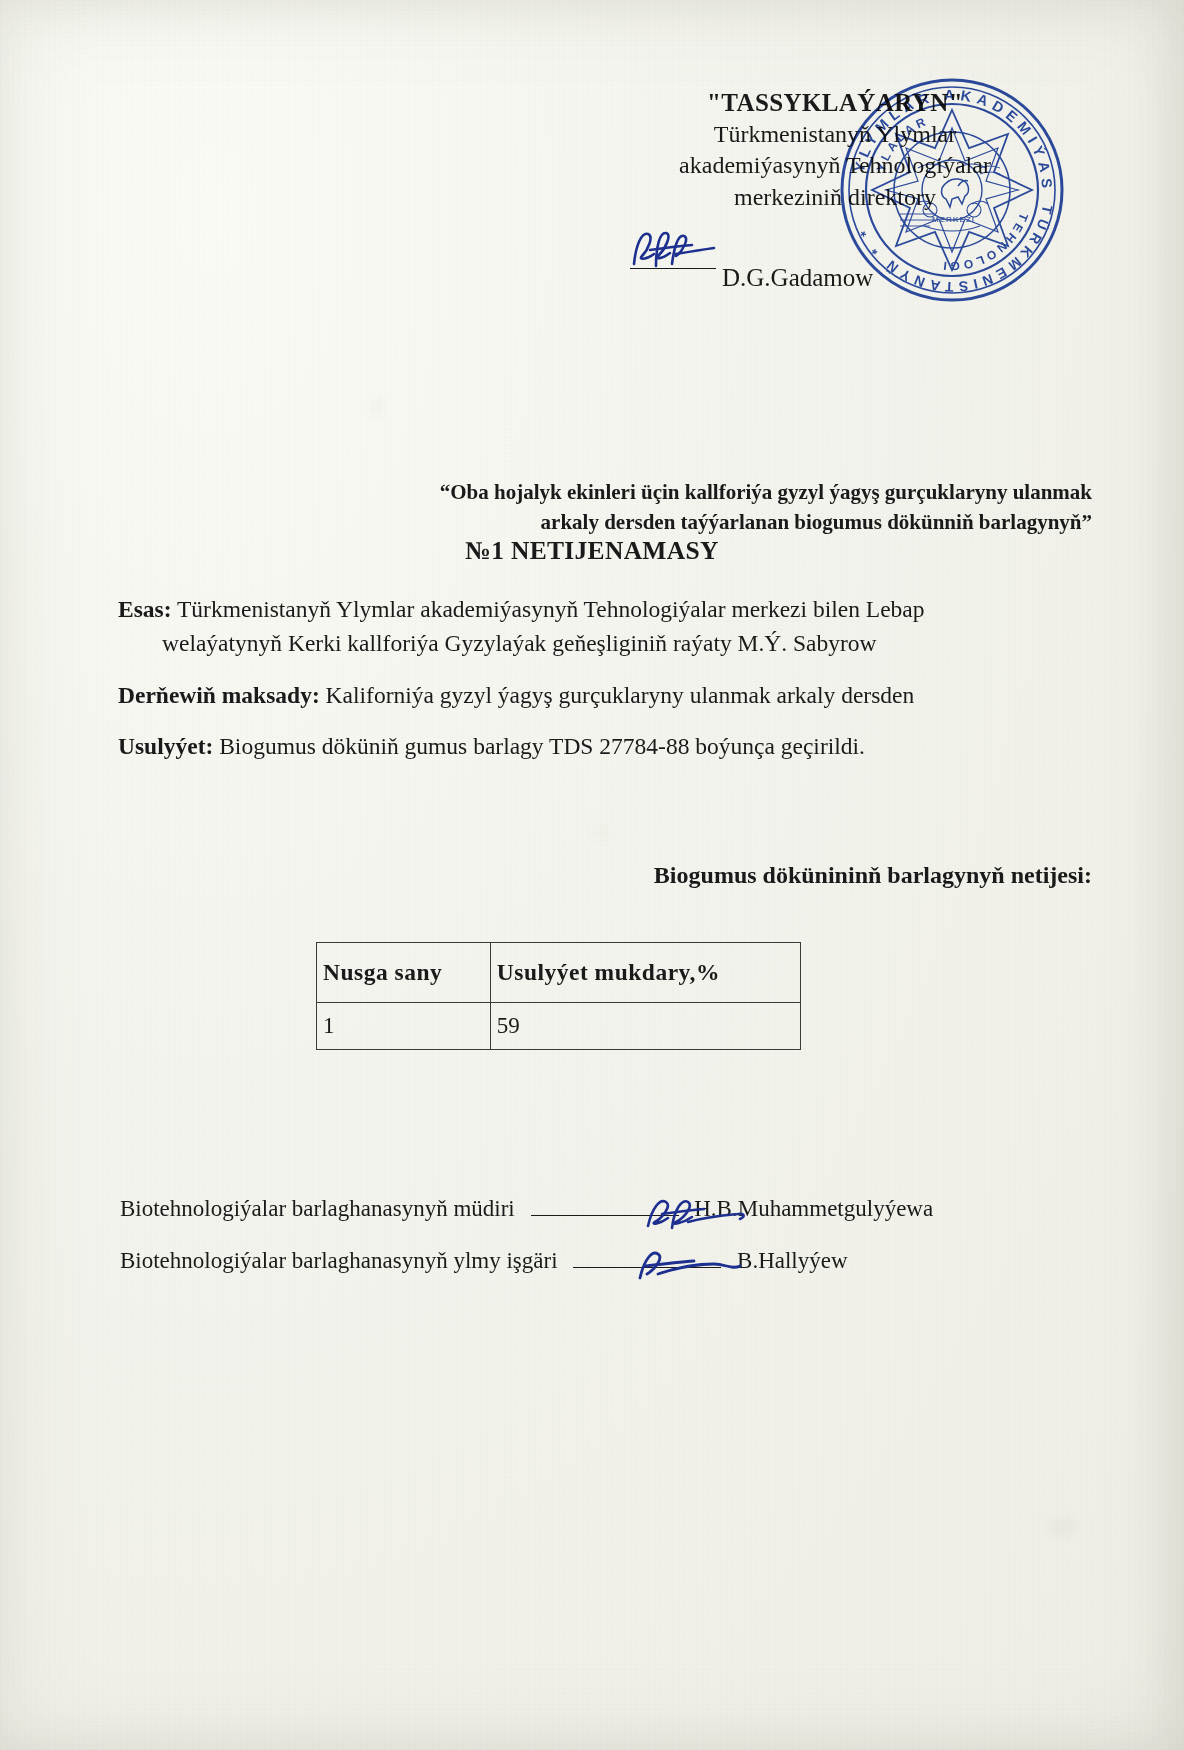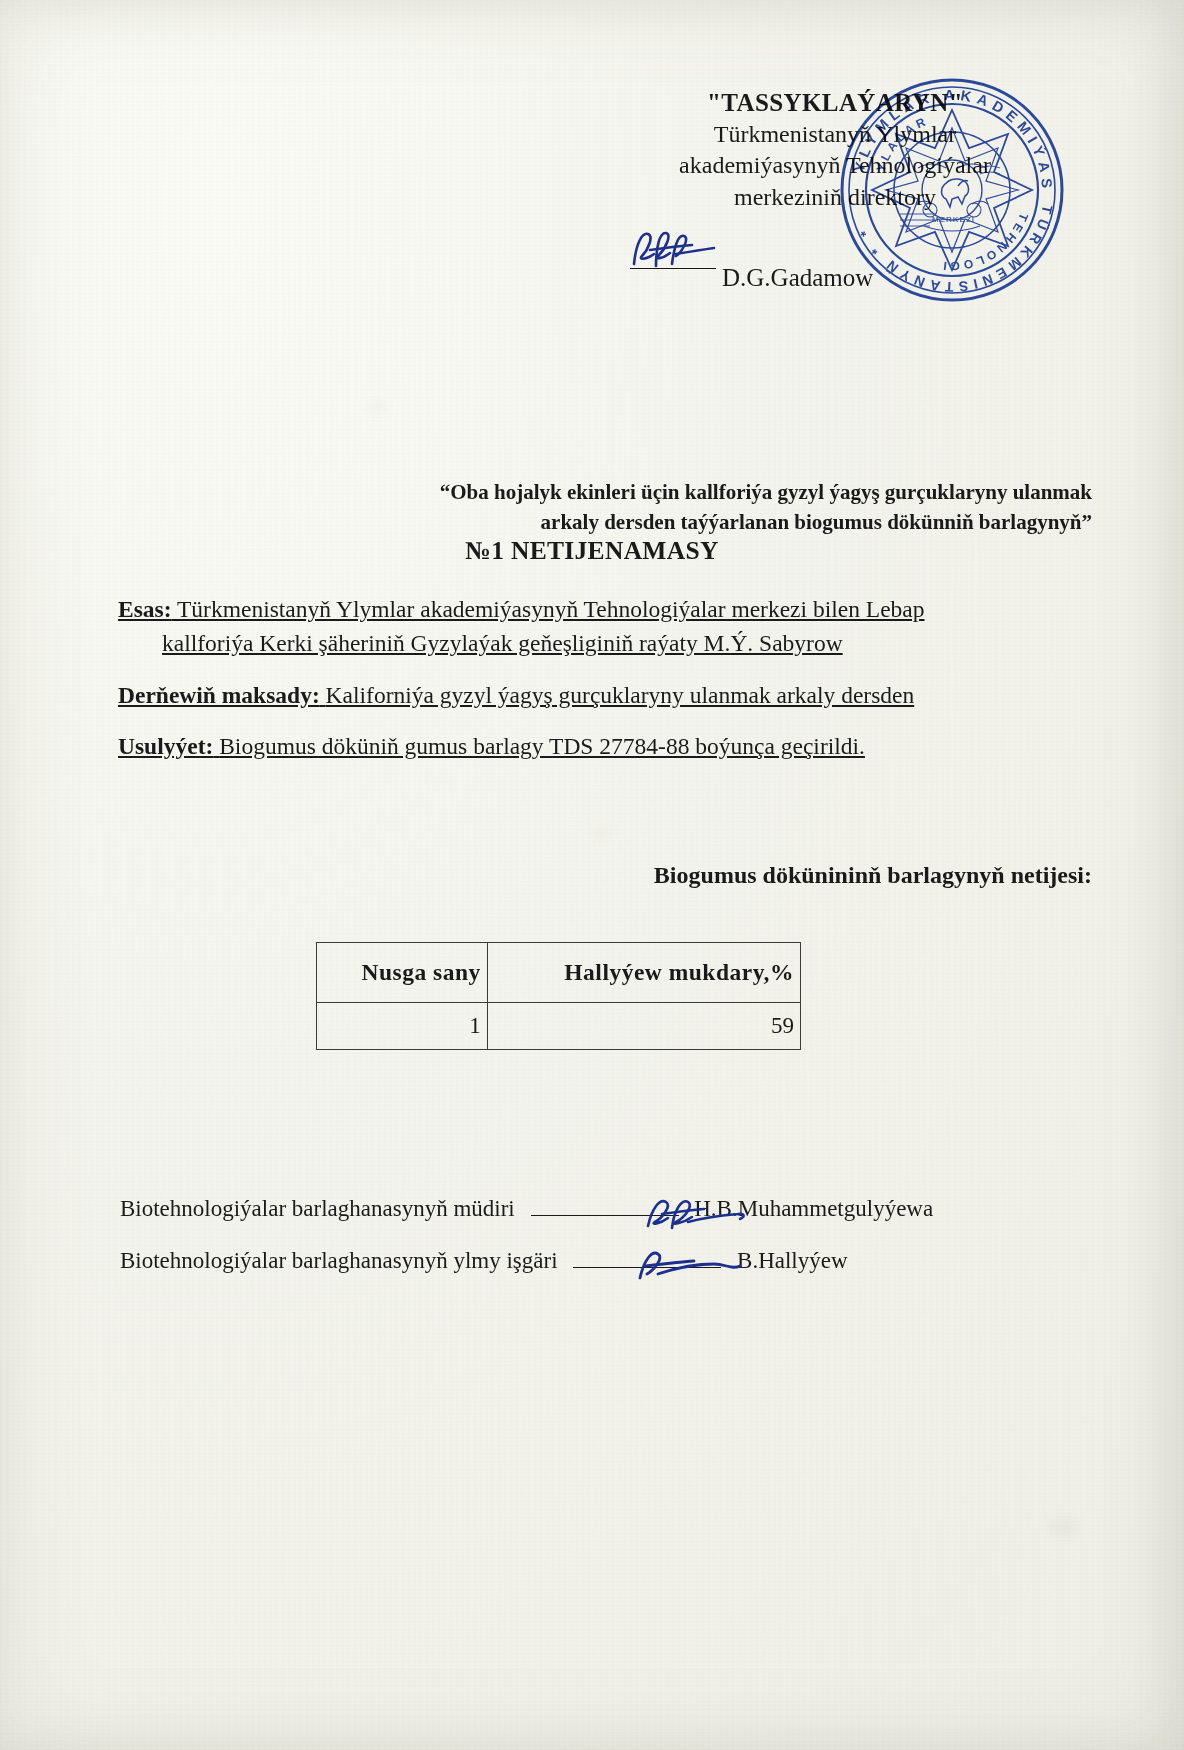--- a/index.html
+++ b/index.html
@@ -92,21 +92,21 @@
     left:92px;top:536px;width:1000px;
     text-align:center;
     font-weight:bold;
     font-size:25.5px;
     letter-spacing:0.3px;
   }
 
   
   .body-block{
     position:absolute;
-    left:118px;top:592px;width:900px;text-decoration:underline;
+    left:118px;top:592px;width:900px;
   }
   .para{
     font-size:23.5px;
     line-height:1.46;
     margin-bottom:17px;
     text-align:justify;
     text-justify:inter-word;
   }
   .para .lead{font-weight:bold;}
   .p-esas{ text-indent:0; }
@@ -124,21 +124,21 @@
   
   table.results{
     position:absolute;
     left:316px;top:942px;
     width:485px;
     border-collapse:collapse;
     font-size:23px;
   }
   table.results th, table.results td{
     border:1.4px solid #3a3a3a;
-    text-align:right;
+    text-align:left;
     padding:12px 6px;
   }
   table.results th{
     font-weight:bold;
     font-size:23.5px;
     letter-spacing:0.5px;
     padding:16px 6px;
   }
   table.results td{
     font-weight:normal;
@@ -274,42 +274,42 @@
     <span class="l2">arkaly dersden taýýarlanan biogumus dökünniň barlagynyň”</span>
   </div>
 
   <div class="report-no">№1 NETIJENAMASY</div>
 
   <div class="body-block">
 
     <div class="para p-esas">
       <span class="lead">Esas:</span>
       <span>Türkmenistanyň Ylymlar akademiýasynyň Tehnologiýalar merkezi bilen Lebap</span>
-      <span class="rest">kallforiýa Kerki şäheriniň Gyzylaýak geňeşliginiň raýaty M.Ý. Sabyrow</span>
+      <span class="rest">welaýatynyň Kerki kallforiýa Gyzylaýak geňeşliginiň raýaty M.Ý. Sabyrow</span>
     </div>
 
     <div class="para p-maksat">
       <span class="lead">Derňewiň maksady:</span>
       <span>Kaliforniýa gyzyl ýagyş gurçuklaryny ulanmak arkaly dersden</span>
     </div>
 
     <div class="para p-usul">
       <span class="lead">Usulyýet:</span>
       <span>Biogumus döküniň gumus barlagy TDS 27784-88 boýunça geçirildi.</span>
     </div>
 
   </div>
 
   <div class="results-head">Biogumus dökünininň barlagynyň netijesi:</div>
 
   <table class="results">
     <thead>
       <tr>
         <th>Nusga sany</th>
-        <th>Hallyýew mukdary,%</th>
+        <th>Usulyýet mukdary,%</th>
       </tr>
     </thead>
     <tbody>
       <tr>
         <td>1</td>
         <td>59</td>
       </tr>
     </tbody>
   </table>
 

